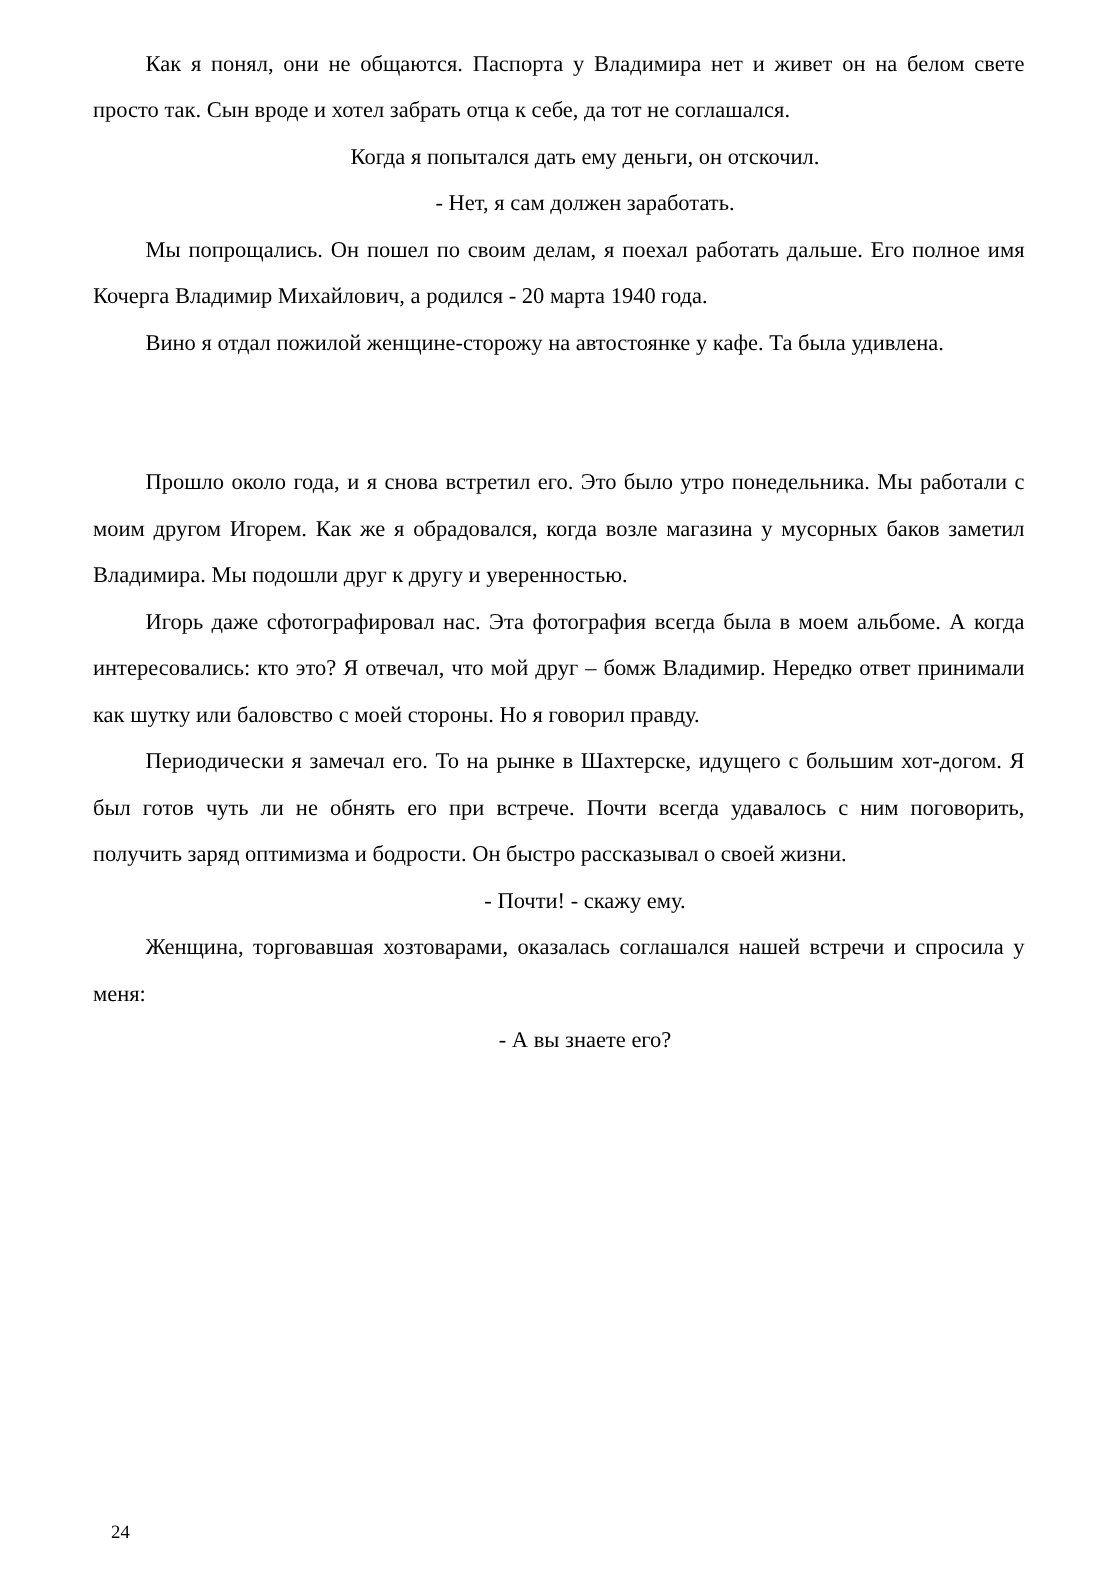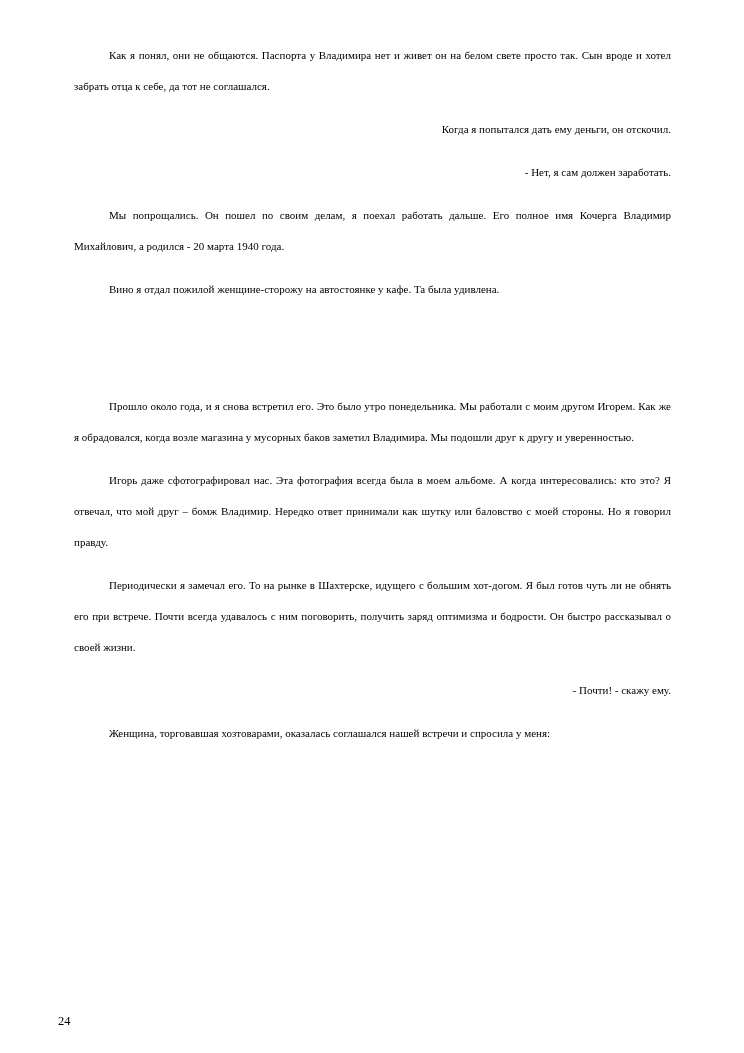--- a/index.html
+++ b/index.html
@@ -20,42 +20,42 @@
     overflow: hidden;
     box-sizing: border-box;
   }
   .text-body {
     position: absolute;
     left: 62px;
     top: 28px;
     width: 621px;
   }
   p.para {
-    margin: 12px;
-    font-size: 11px;
+    margin: 0;
+    font-size: 15px;
     line-height: 31px;
     text-align: justify;
     text-indent: 35px;
     text-justify: inter-word;
     -webkit-hyphens: none;
     hyphens: none;
     word-spacing: 0px;
   }
   
   p.para.dialogue {
-    text-align: right;
+    text-align: center;
     text-indent: 35px;
   }
   
   .section-gap {
     height: 62px;
   }
   .page-number {
     position: absolute;
-    left: 58px;
+    left: 74px;
     top: 1014px;
     font-size: 12.5px;
     line-height: 14px;
     font-family: "Liberation Serif", "DejaVu Serif", serif;
     color: #000000;
   }
 </style>
 </head>
 <body>
 
@@ -80,18 +80,19 @@
 
     <p class="para">Игорь даже сфотографировал нас. Эта фотография всегда была в моем альбоме. А когда интересовались: кто это? Я отвечал, что мой друг – бомж Владимир. Нередко ответ принимали как шутку или баловство с моей стороны. Но я говорил правду.</p>
 
     <p class="para">Периодически я замечал его. То на рынке в Шахтерске, идущего с большим хот-догом. Я был готов чуть ли не обнять его при встрече. Почти всегда удавалось с ним поговорить, получить заряд оптимизма и бодрости. Он быстро рассказывал о своей жизни.</p>
 
     <p class="para dialogue">- Почти! - скажу ему.</p>
 
 
     <p class="para">Женщина, торговавшая хозтоварами, оказалась соглашался нашей встречи и спросила у меня:</p>
 
+    <p class="para dialogue">- А вы знаете его?</p>
 
   </div>
 
   <div class="page-number">24</div>
 
 </div>
 
 </body></html>

